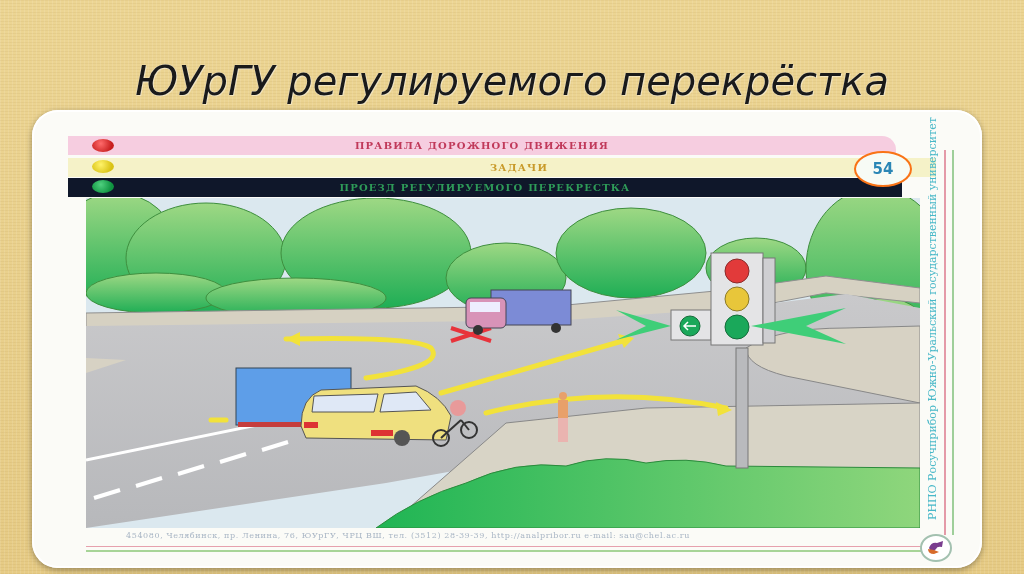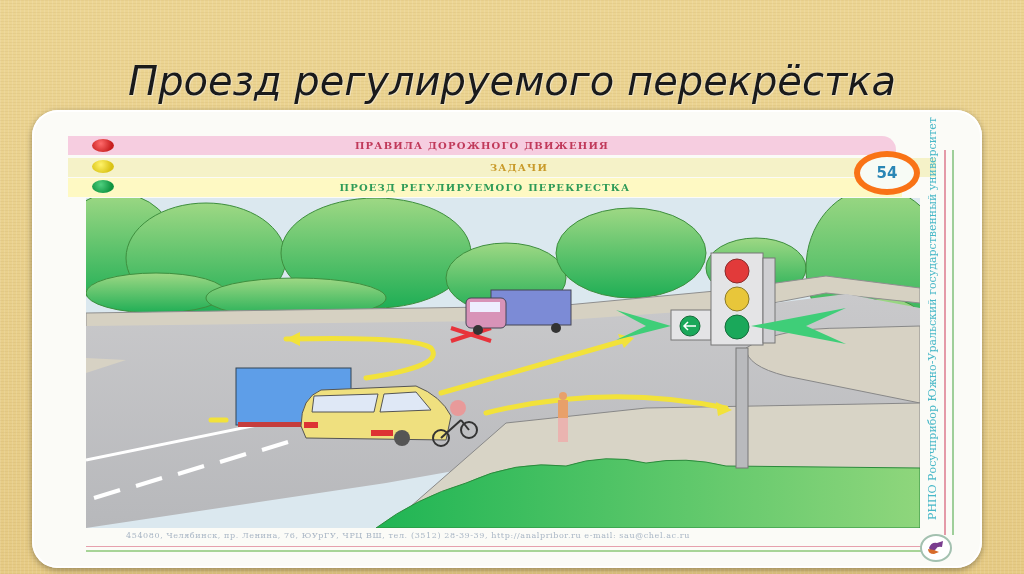--- a/index.html
+++ b/index.html
@@ -23,46 +23,46 @@
     background:#fbfbf7; border-radius:26px;
     box-shadow: 0 2px 6px rgba(0,0,0,0.35), inset 0 0 0 2px #ffffff;
   }
   .band {
     position:absolute; left:68px; height:19px; font-family:"DejaVu Serif", serif;
     font-size:10px; font-weight:bold; letter-spacing:1.2px; line-height:19px;
     text-align:center;
   }
   .band.rules { top:136px; width:828px; background:#f6cde0; color:#c0395a; border-top-right-radius:14px; }
   .band.tasks { top:158px; width:834px; background:#f5f2c8; color:#c99a2a;padding-left:34px; }
-  .band.topic { top:178px; width:834px; background:#fef9c3; color:#2e9b58; }
+  .band.topic { top:178px; width:834px; background:#0f172a; color:#2e9b58; }
   .light-dot { position:absolute; left:92px; width:22px; height:13px; border-radius:50%; }
   .page-num {
     position:absolute; left:854px; top:151px; width:54px; height:32px; border-radius:50%;
-    border:6px solid #f97316; background:#f7fbf5; color:#2a86b5; font-weight:bold;
+    border:2px solid #f97316; background:#f7fbf5; color:#2a86b5; font-weight:bold;
     font-size:15px; text-align:center; line-height:32px;
   }
   .scene { position:absolute; left:86px; top:198px; width:834px; height:330px; overflow:hidden; background:#dde9f0; }
   .side-text {
     position:absolute; left:926px; top:520px; transform-origin:0 0; transform:rotate(-90deg);
     white-space:nowrap; font-family:"DejaVu Serif", serif; font-size:11px; color:#49b8c8; width:370px;
   }
   .side-lines { position:absolute; left:944px; top:150px; width:6px; height:385px;
     border-left:2px solid #e49aa8; border-right:2px solid #9fcf9a; }
   .foot-text {
     position:absolute; left:126px; top:531px; font-family:"DejaVu Serif", serif; font-size:8px;
     color:#a9b6c5; letter-spacing:0.6px; white-space:nowrap;
   }
   .foot-lines { position:absolute; left:86px; top:546px; width:852px; height:3px;
     border-top:1px solid #e6a0ad; border-bottom:2px solid #a7d497; }
   .logo { position:absolute; left:920px; top:534px; width:28px; height:24px; border-radius:50%; border:2px solid #a3c1b0; background:#fff; }
 </style>
 </head>
 <body>
 
-<div class="slide-title">Проезд регулируемого перекрёстка</div>
+<div class="slide-title">ЮУрГУ регулируемого перекрёстка</div>
 
 <div class="frame"></div>
 
 <div class="band rules">ПРАВИЛА ДОРОЖНОГО ДВИЖЕНИЯ</div>
 <div class="band tasks">ЗАДАЧИ</div>
 <div class="band topic">ПРОЕЗД РЕГУЛИРУЕМОГО ПЕРЕКРЕСТКА</div>
 
 <div class="light-dot" style="top:139px;background:radial-gradient(circle at 40% 35%,#ff6b6b,#c81f1f 70%);"></div>
 <div class="light-dot" style="top:160px;background:radial-gradient(circle at 40% 35%,#fff36a,#d9c214 70%);"></div>
 <div class="light-dot" style="top:180px;background:radial-gradient(circle at 40% 35%,#4fd07f,#0f9340 70%);"></div>

